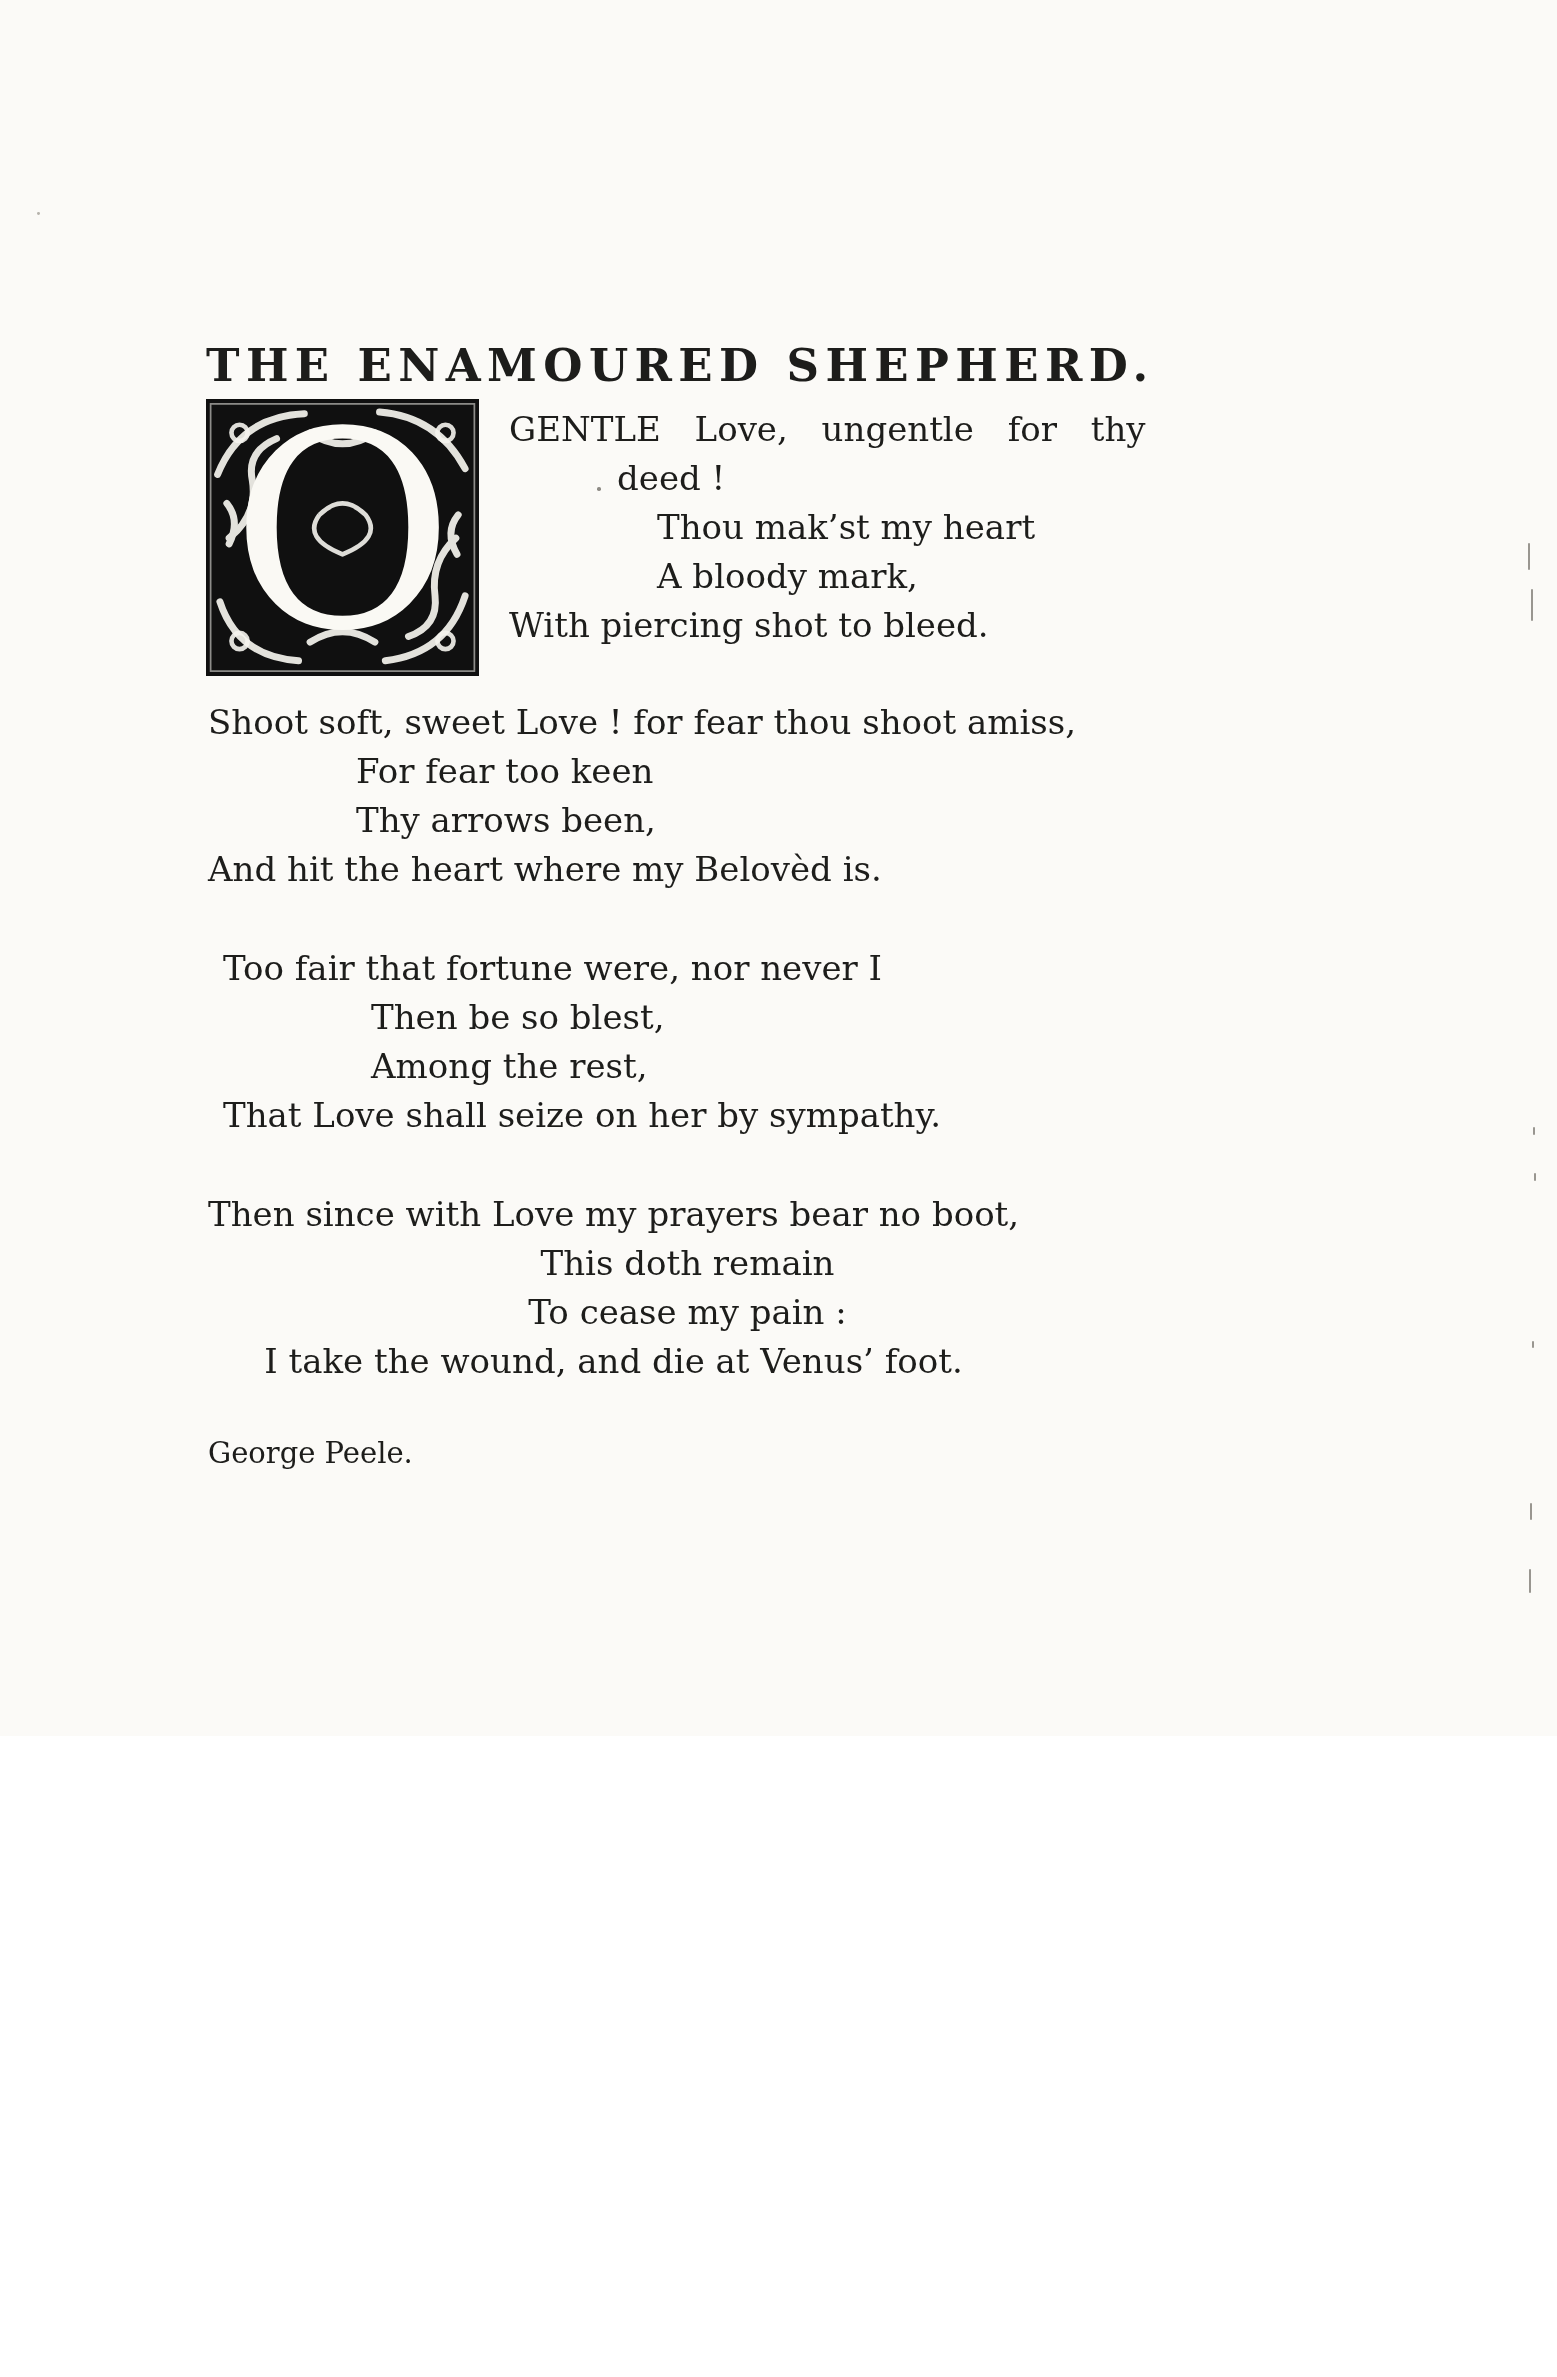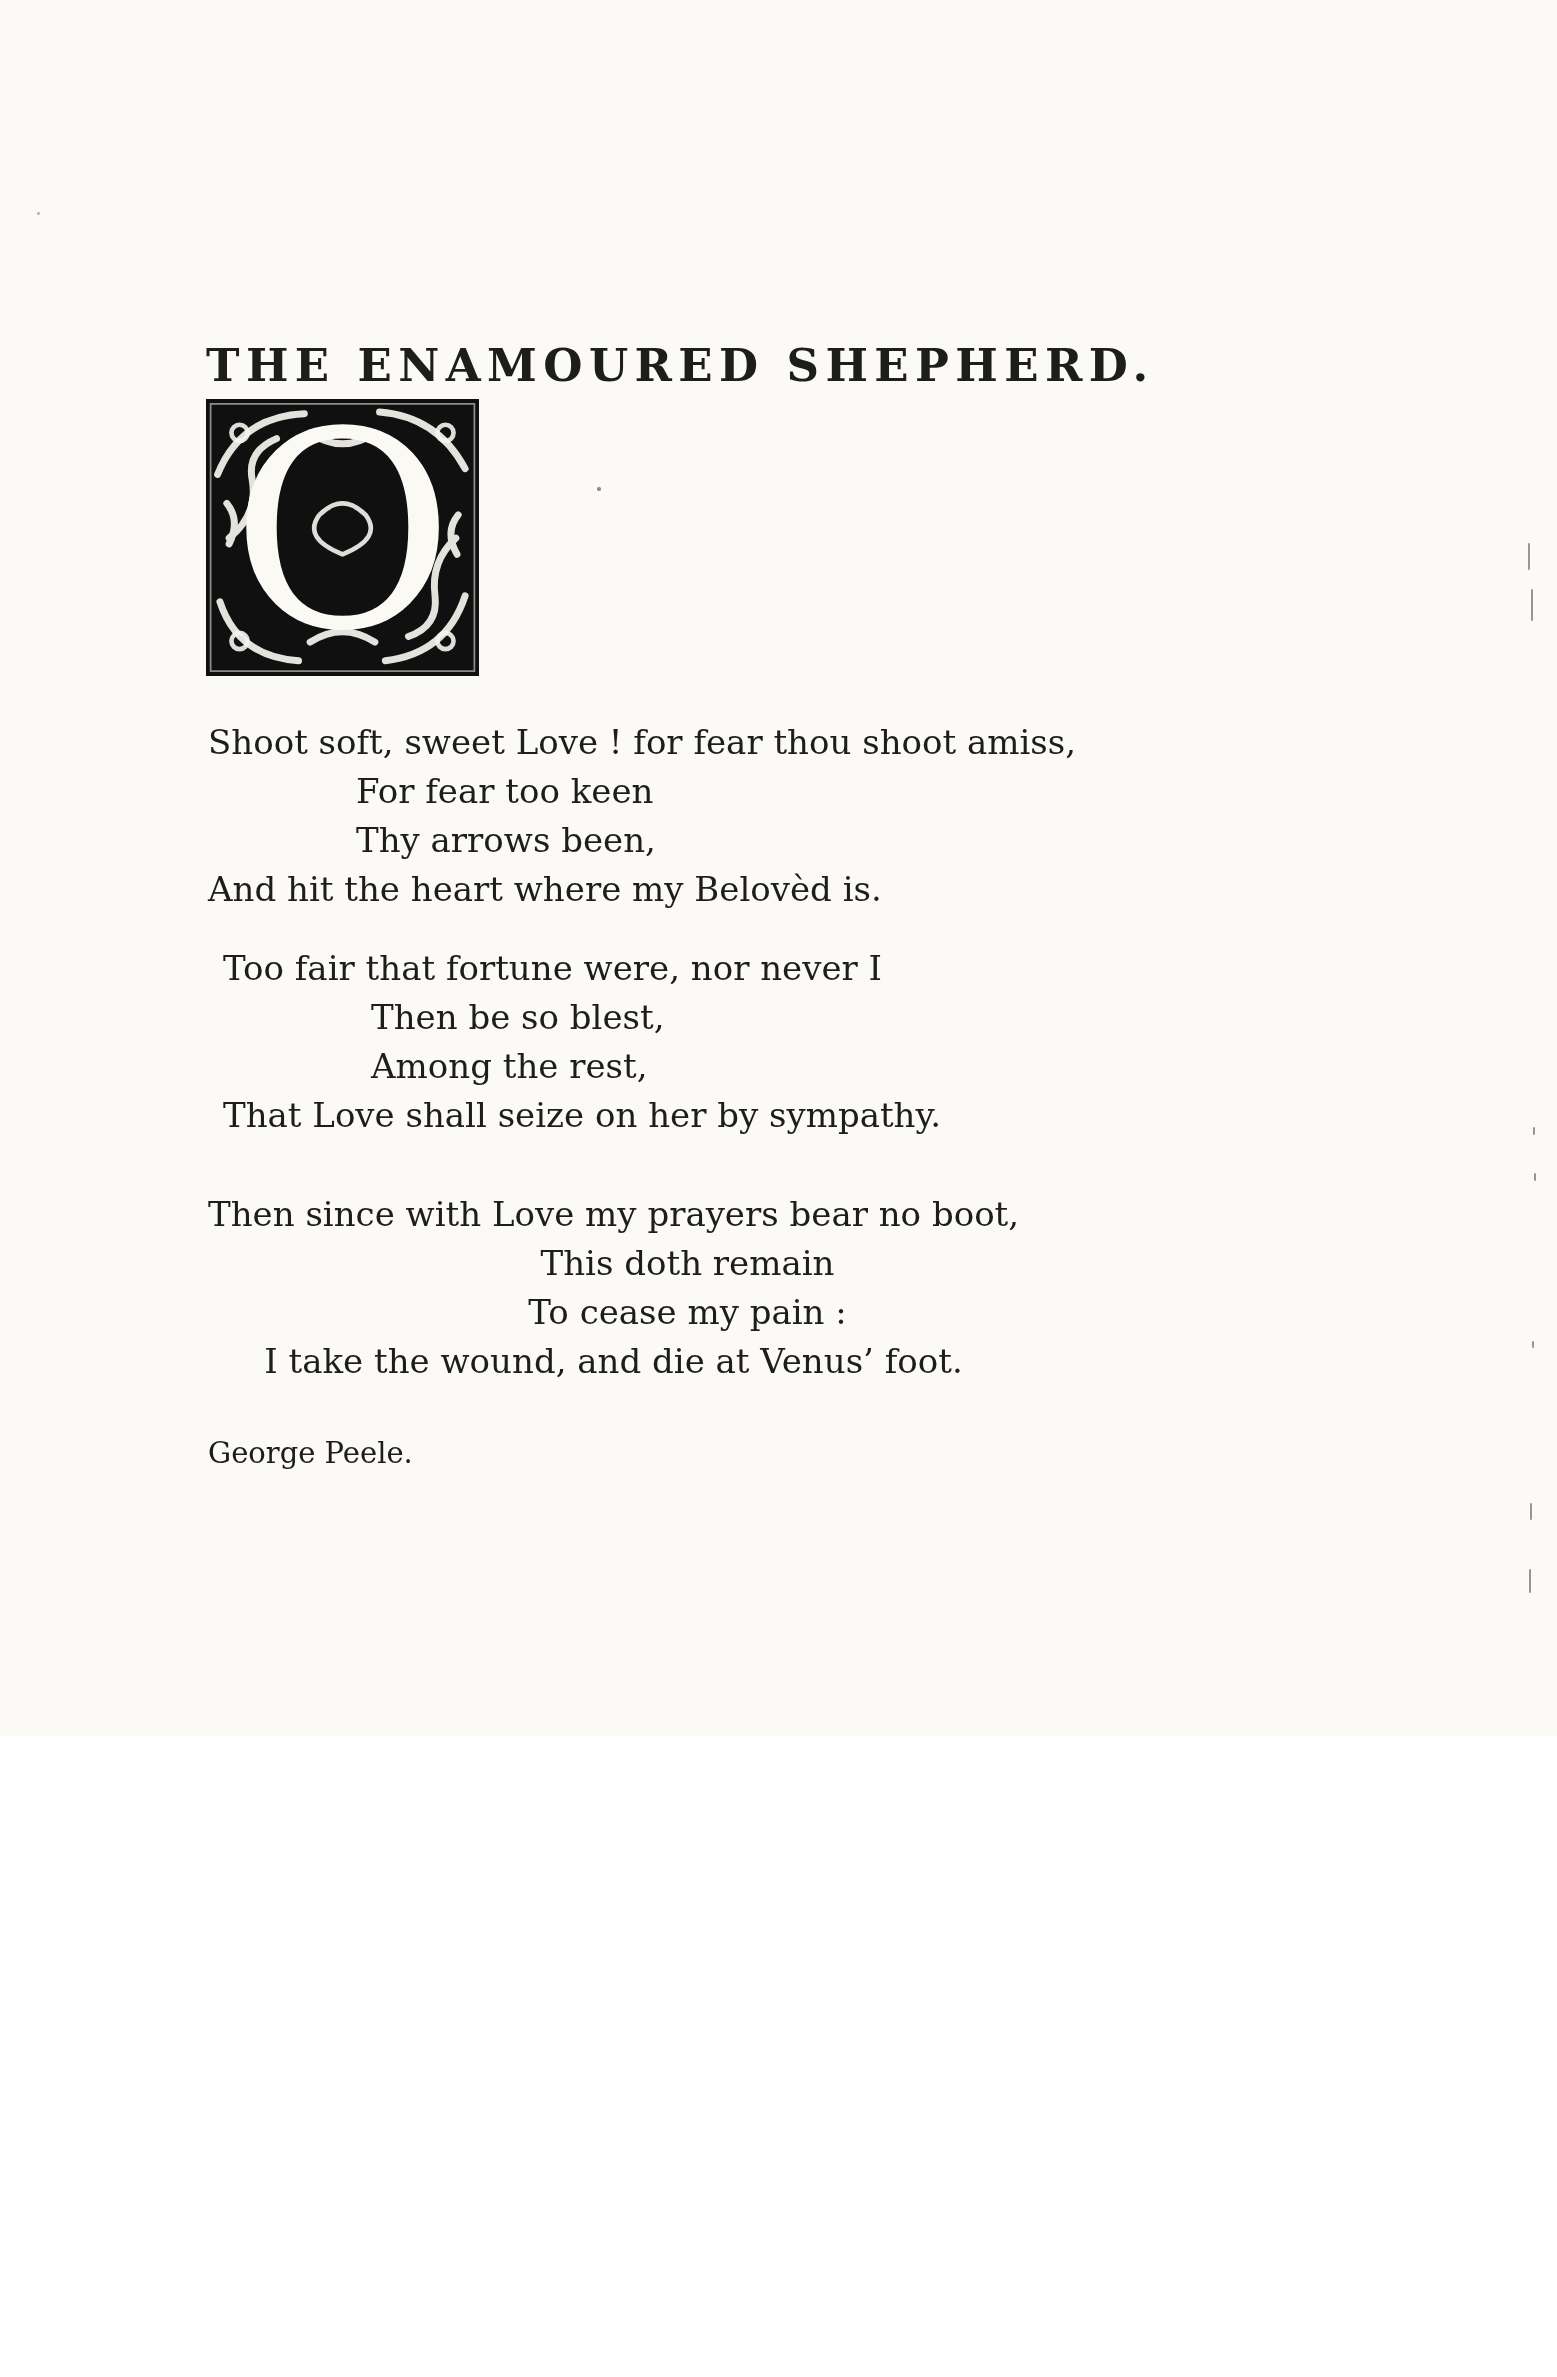--- a/index.html
+++ b/index.html
@@ -60,21 +60,21 @@
   .stanza1 .ind-a { margin-left: 108px; }
   .stanza1 .ind-b { margin-left: 148px; }
 
   .stanza {
     position: absolute;
     left: 208px;
     font-size: 34px;
     line-height: 49px;
   }
   .stanza .indent { margin-left: 148px; }
-  .s2 { top: 698px; margin-top: 20px; }
+  .s2 { top: 698px; }
   .s3 { top: 944px; margin-left: 15px; }
   .s4 { top: 1190px; text-align: center; }
 
   .attribution {
     position: absolute;
     left: 208px;
     top: 1436px;
     font-size: 29px;
   }
 
@@ -143,20 +143,27 @@
         <circle cx="58" cy="58" r="14"></circle>
         <circle cx="414" cy="58" r="14"></circle>
         <circle cx="58" cy="418" r="14"></circle>
         <circle cx="414" cy="418" r="14"></circle>
         <path d="M196 200 Q236 160 276 200 Q306 240 236 268 Q166 240 196 200"></path>
       </g>
     </svg>
     <span class="dropcap-letter">O</span>
   </div>
 
+  <div class="stanza1">
+    <div class="line sp">GENTLE Love, ungentle for thy</div>
+    <div class="line ind-a">deed !</div>
+    <div class="line ind-b">Thou mak’st my heart</div>
+    <div class="line ind-b">A bloody mark,</div>
+    <div class="line">With piercing shot to bleed.</div>
+  </div>
 
   <div class="stanza s2">
     <div class="line">Shoot soft, sweet Love ! for fear thou shoot amiss,</div>
     <div class="line indent">For fear too keen</div>
     <div class="line indent">Thy arrows been,</div>
     <div class="line">And hit the heart where my Belovèd is.</div>
   </div>
 
   <div class="stanza s3">
     <div class="line">Too fair that fortune were, nor never I</div>

